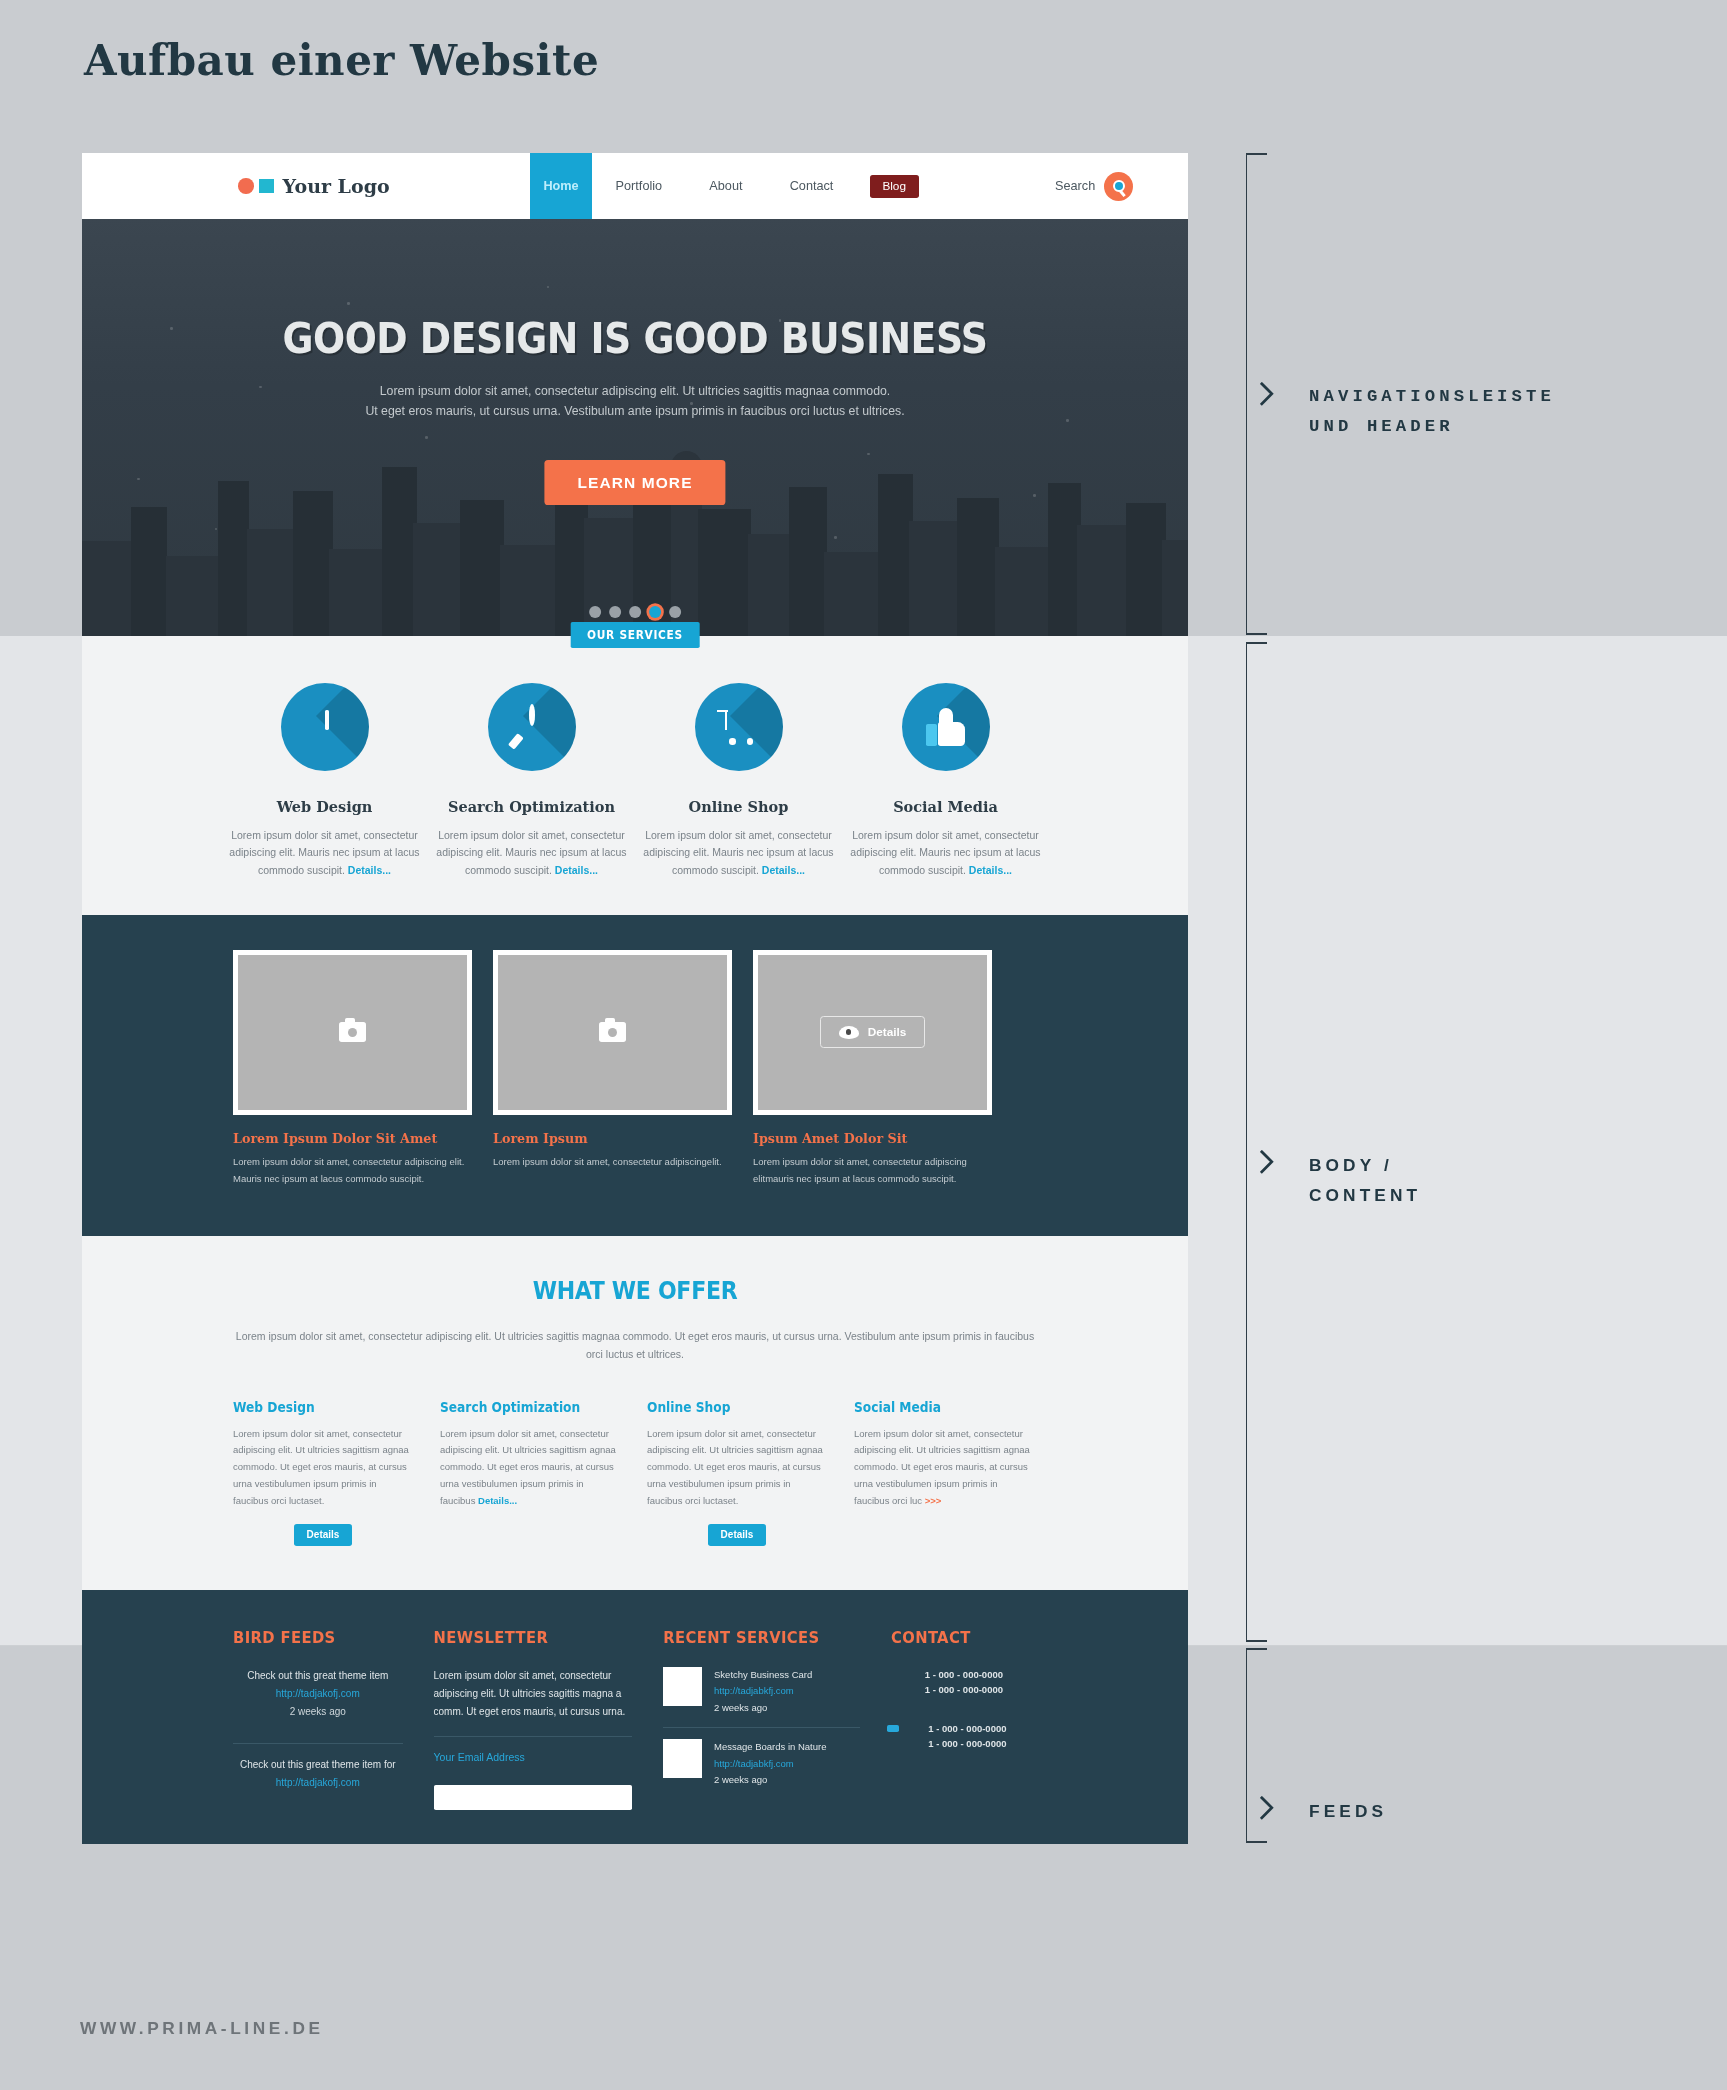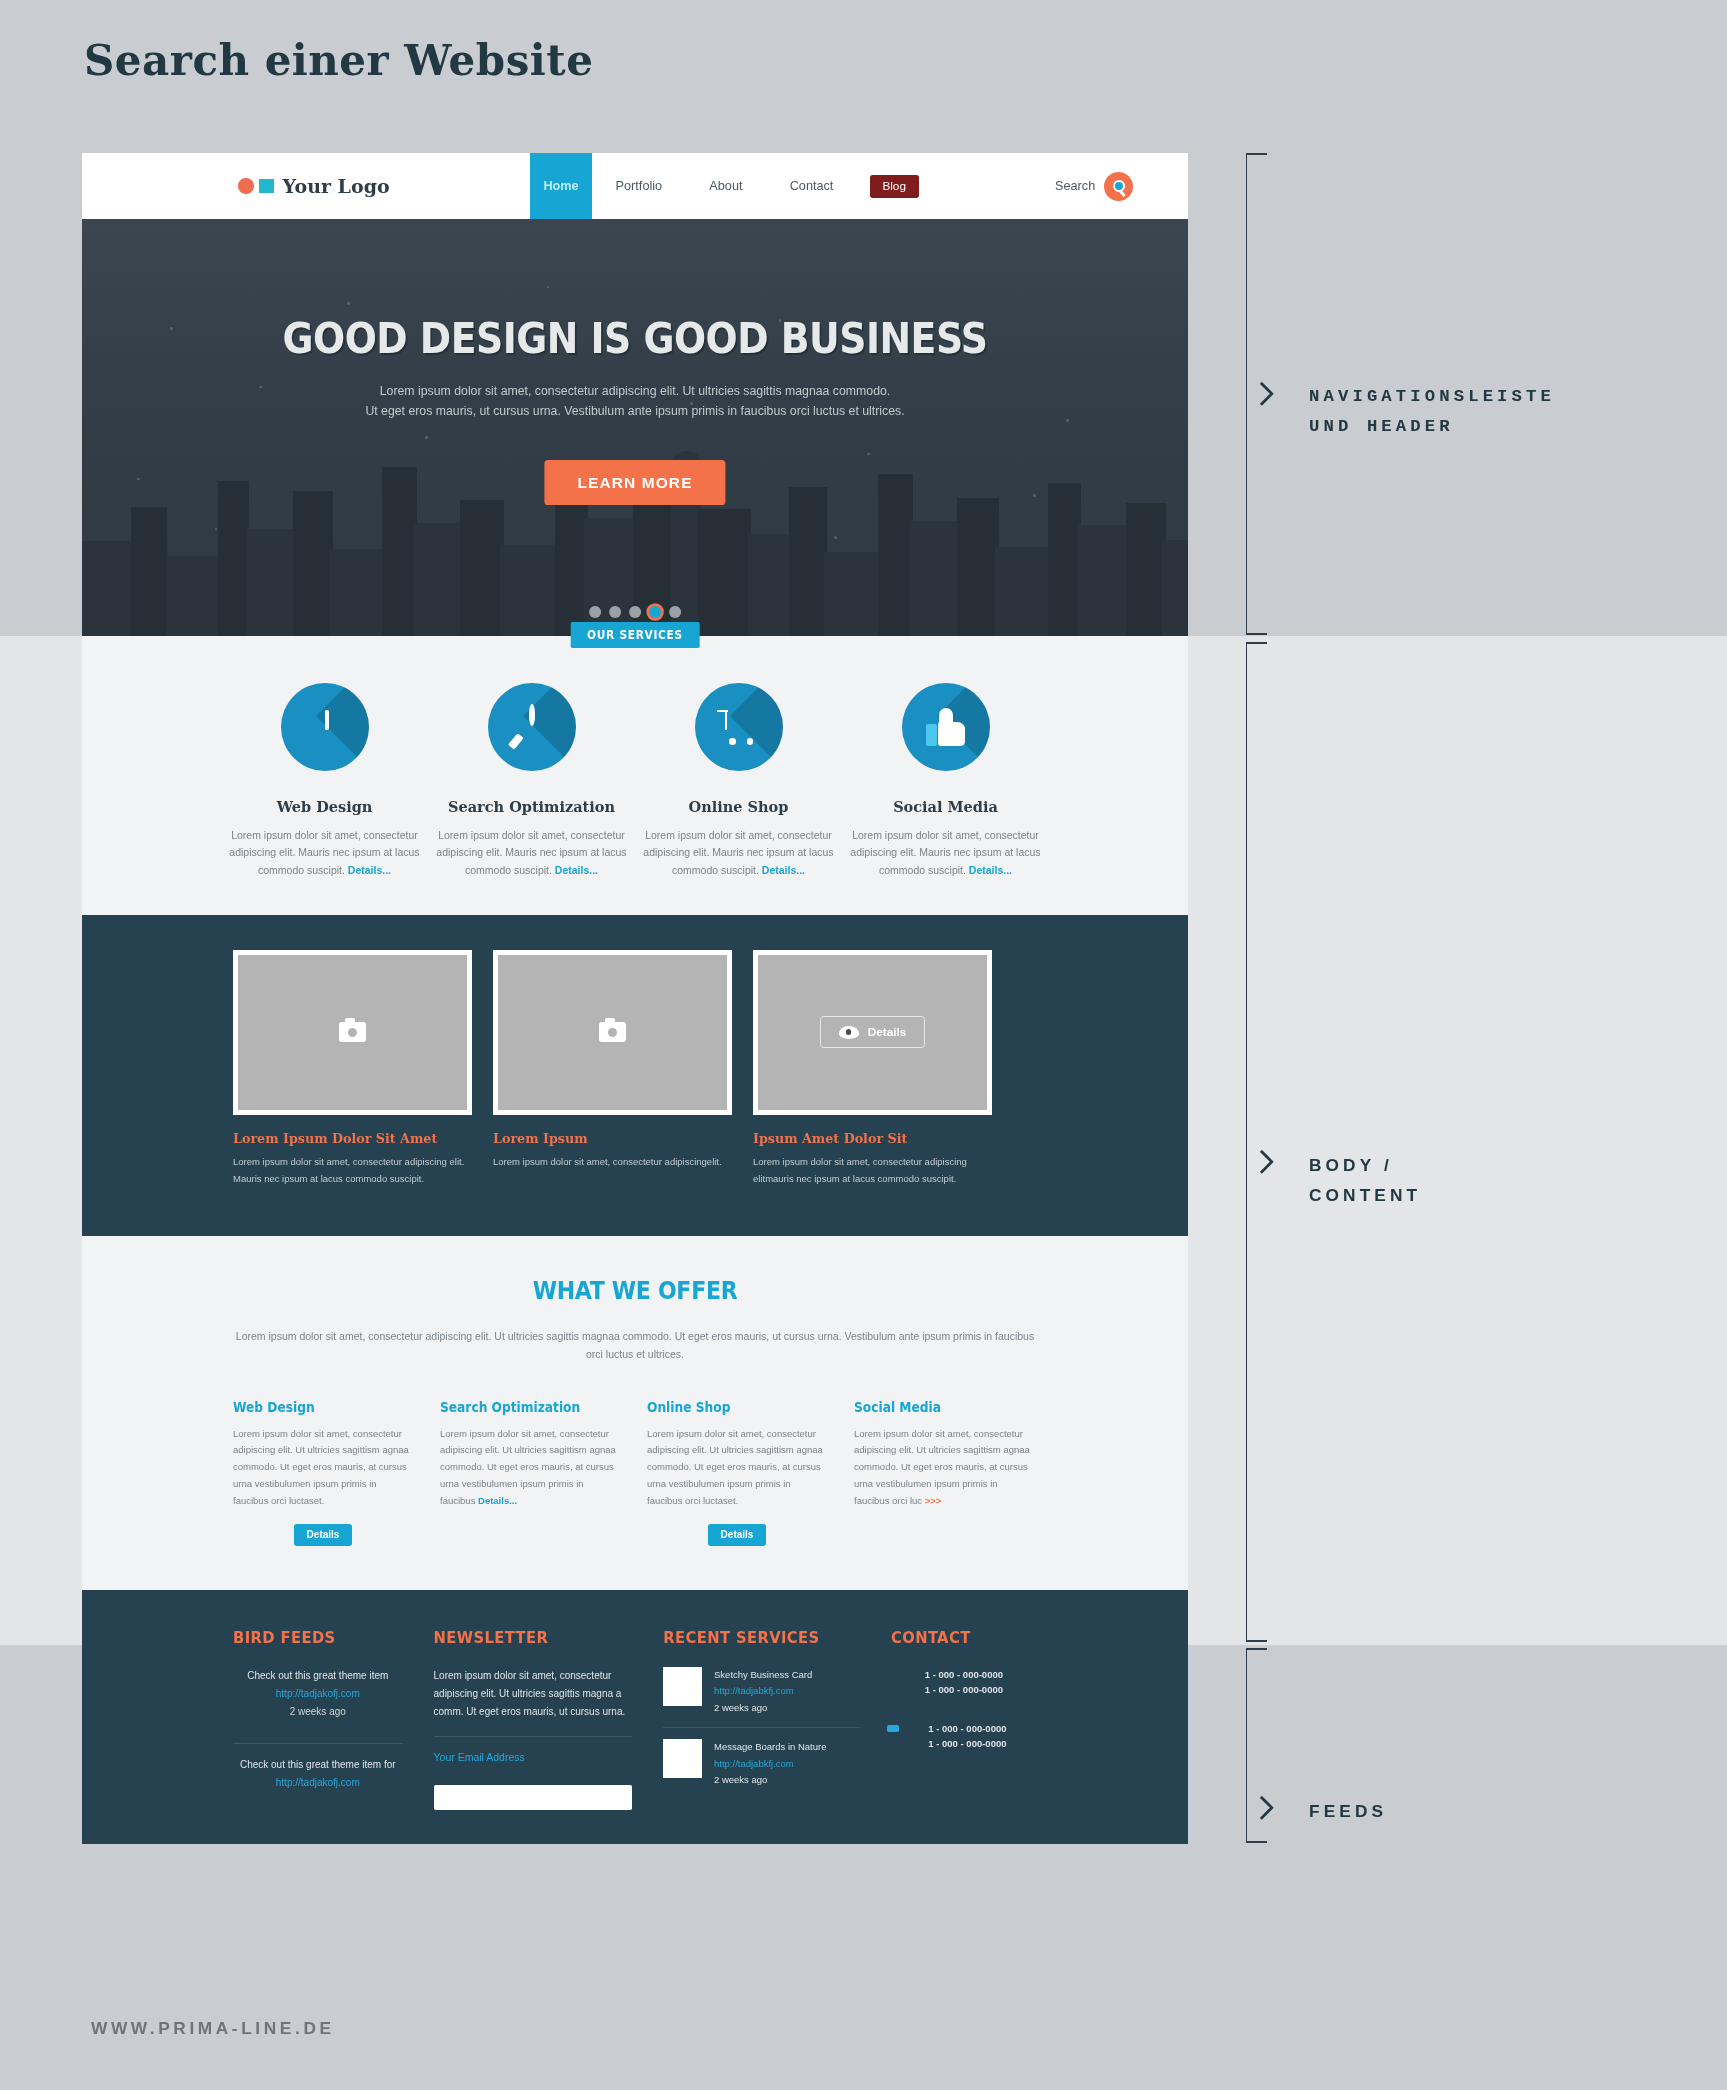--- a/index.html
+++ b/index.html
@@ -20,21 +20,21 @@
   
   .page-title {
     position: absolute; left: 84px; top: 36px;
     font-family: "DejaVu Serif", "Liberation Serif", serif;
     font-size: 42px; font-weight: bold; color: #223843;
     letter-spacing: 0.5px;
   }
 
   
   .site-url {
-    position: absolute; left: 91px; top: 2018px;
+    position: absolute; left: 80px; top: 2018px;
     font-size: 17.3px; font-weight: bold; color: #6e7479;
     letter-spacing: 3.6px;
   }
 
   
   .mockup {
     position: absolute; left: 82px; top: 153px;
     width: 1106px; height: 1691px;
     background: #ffffff;
     box-shadow: 0 0 0 0 rgba(0,0,0,0);
@@ -253,21 +253,21 @@
     letter-spacing: 4.1px; line-height: 1.75; white-space: pre-line;
   }
 </style>
 </head>
 <body>
 
 <div class="band band-top"></div>
 <div class="band band-mid"></div>
 <div class="band band-bottom"></div>
 
-<div class="page-title">Search einer Website</div>
+<div class="page-title">Aufbau einer Website</div>
 <div class="site-url">WWW.PRIMA-LINE.DE</div>
 
 <div class="mockup">
 
   <div class="navbar">
     <div class="logo">
       <span class="logo-dot"></span>
       <span class="logo-sq"></span>
       <span class="logo-text">Your Logo</span>
     </div>

